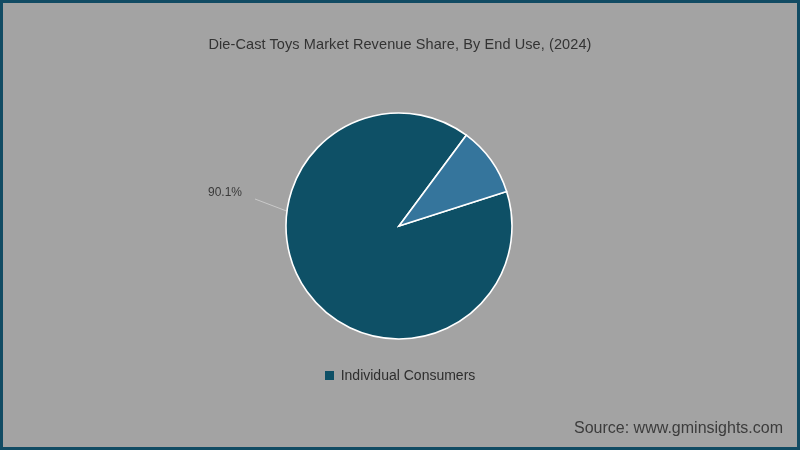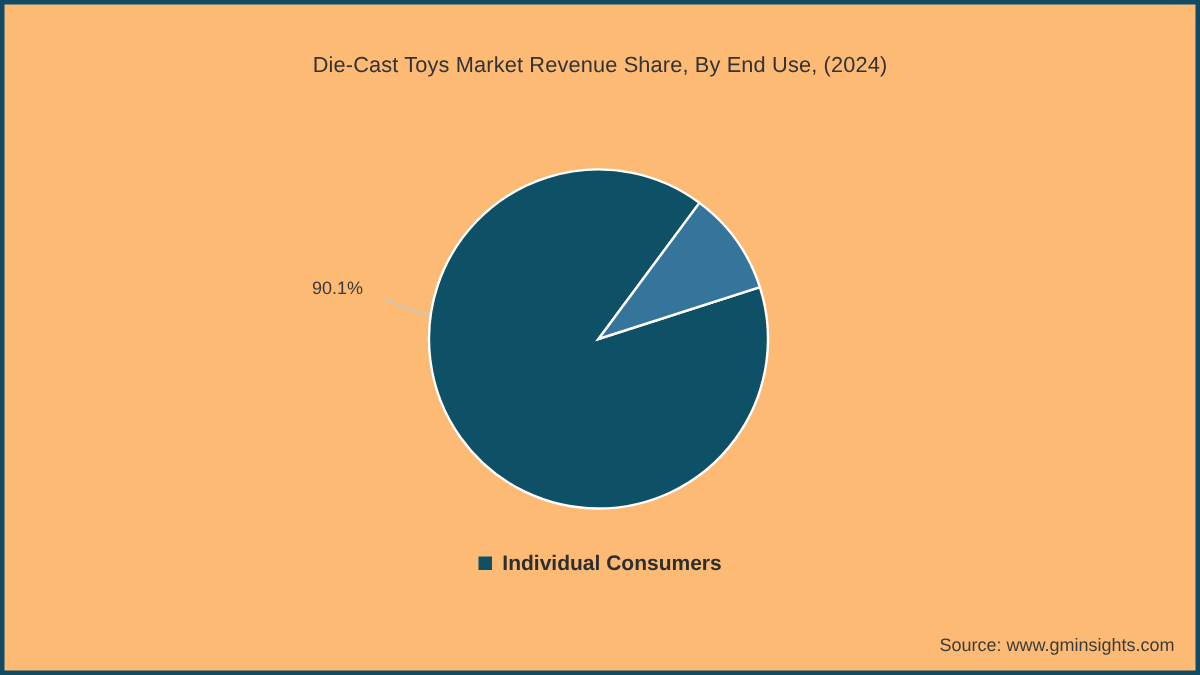--- a/index.html
+++ b/index.html
@@ -5,21 +5,21 @@
   html, body {
     margin: 0;
     padding: 0;
     background: #ffffff;
   }
 
   .canvas {
     position: relative;
     width: 800px;
     height: 450px;
-    background: #fdba74;
+    background: #a3a3a3;
     box-sizing: border-box;
     border: 3px solid #114b63;
     overflow: hidden;
     font-family: "Liberation Sans", sans-serif;
   }
 
   
   .chart-title {
     position: absolute;
     left: 0;
@@ -72,29 +72,28 @@
   }
   .legend-swatch {
     width: 9px;
     height: 9px;
     flex: 0 0 auto;
     display: block;
   }
   .legend-label {
     font-size: 14px;
     color: #2e2e2e;
-    font-weight: bold;
   }
 
   
   .source-note {
     position: absolute;
     right: 14px;
     bottom: 10px;
-    font-size: 12px;
+    font-size: 16px;
     color: #3c3c3c;
     white-space: nowrap;
   }
 </style>
 </head>
 <body>
 
 <div class="canvas">
 
   <div class="chart-title">Die-Cast Toys Market Revenue Share, By End Use, (2024)</div>

